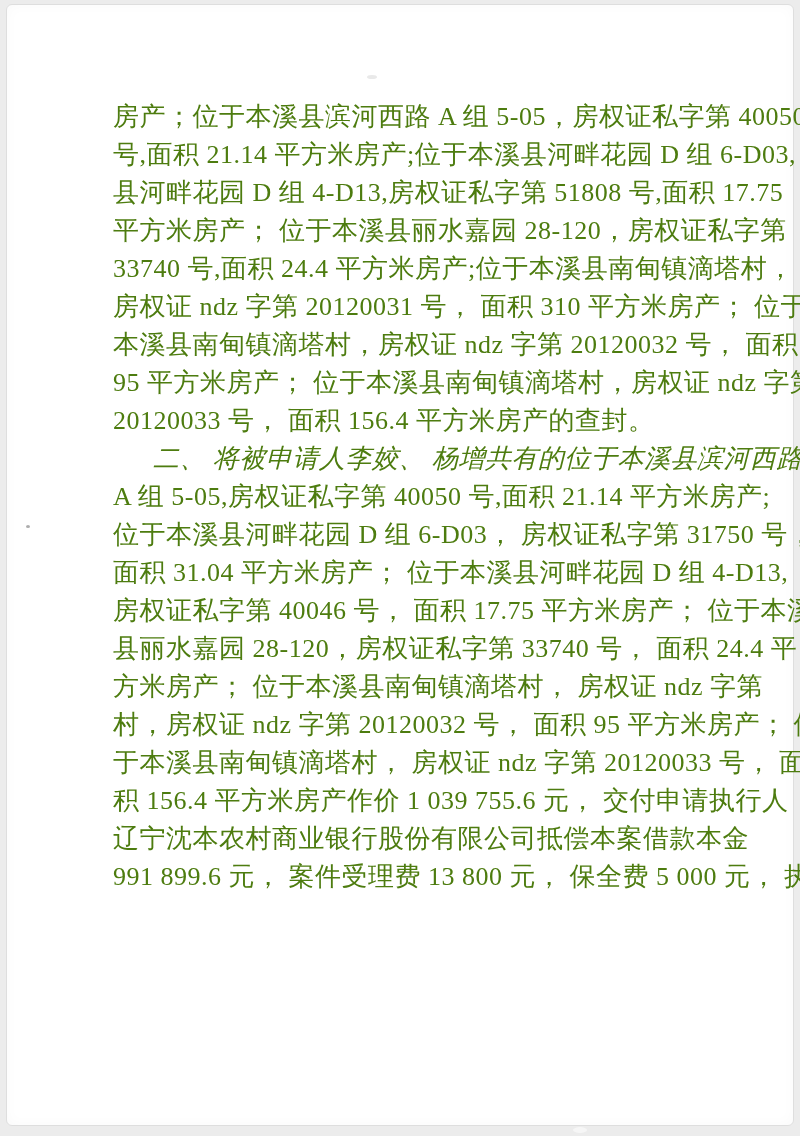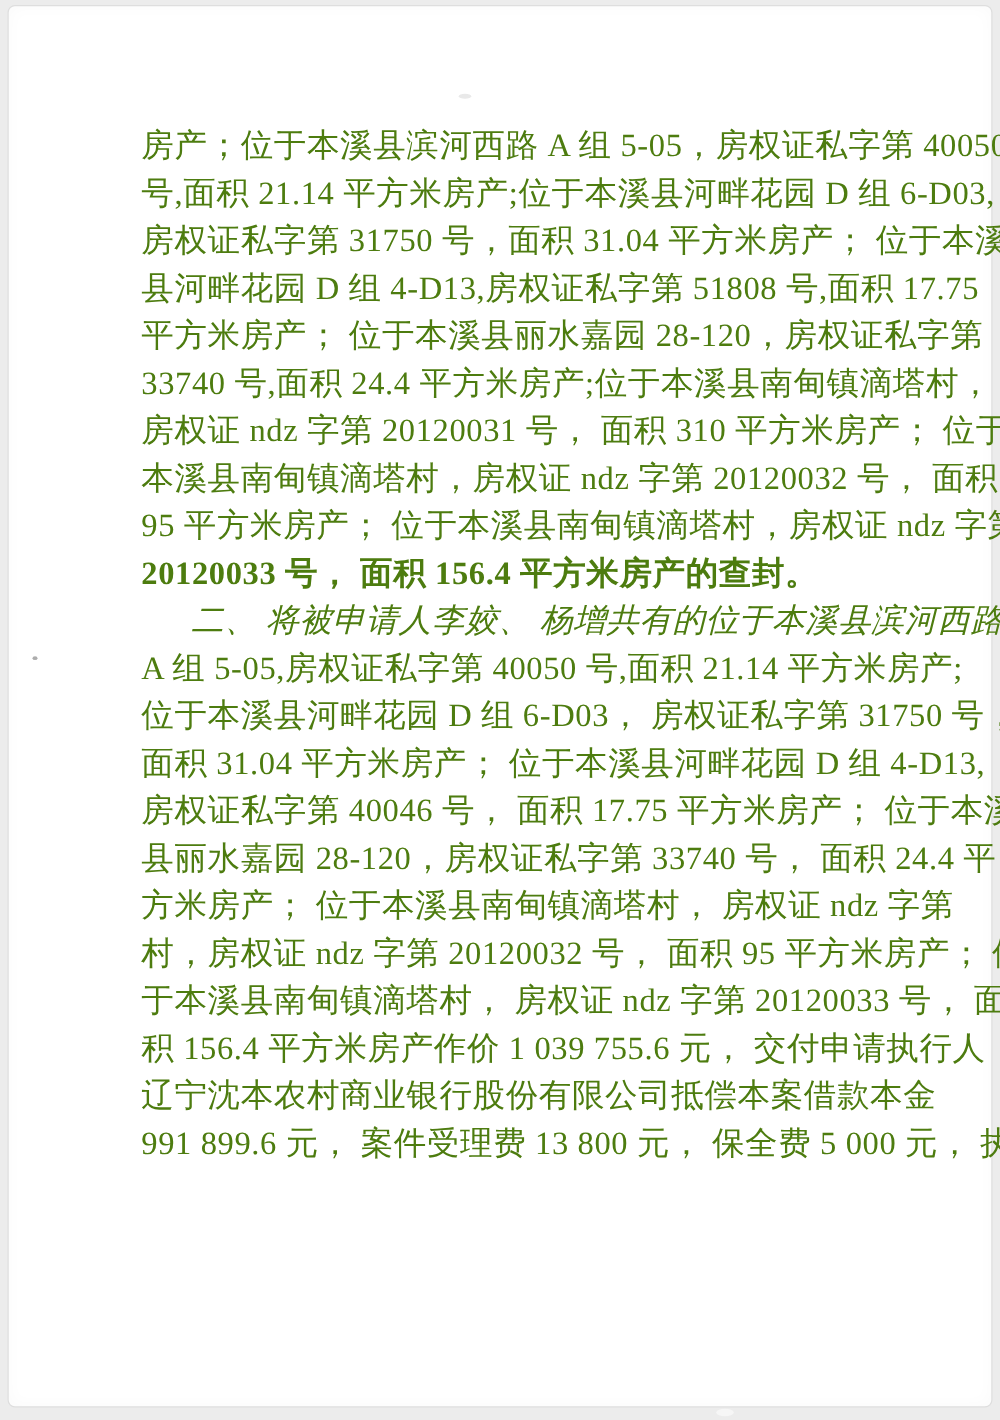--- a/index.html
+++ b/index.html
@@ -35,21 +35,20 @@
     color: #4d7c0f;
     text-align: justify;
     text-align-last: justify;
     text-justify: inter-character;
     white-space: nowrap;
     letter-spacing: 0.5px;
   }
   .line.para-end {
     text-align: left;
     text-align-last: left;
-    font-weight: bold;
   }
   .line.indent {
     text-indent: 40px;
     font-style: italic;
   }
   .speck {
     position: absolute;
     border-radius: 50%;
   }
   .speck1 {
@@ -75,21 +74,20 @@
     background: #f6f6f6;
   }
 </style>
 </head>
 <body>
 
 <div class="paper">
   <div class="textblock">
     <div class="line">房产；位于本溪县滨河西路 A 组 5-05，房权证私字第 40050</div>
     <div class="line">号,面积 21.14 平方米房产;位于本溪县河畔花园 D 组 6-D03,</div>
-    <div class="line">房权证私字第 31750 号，面积 31.04 平方米房产； 位于本溪</div>
     <div class="line">县河畔花园 D 组 4-D13,房权证私字第 51808 号,面积 17.75</div>
     <div class="line">平方米房产； 位于本溪县丽水嘉园 28-120，房权证私字第</div>
     <div class="line">33740 号,面积 24.4 平方米房产;位于本溪县南甸镇滴塔村，</div>
     <div class="line">房权证 ndz 字第 20120031 号， 面积 310 平方米房产； 位于</div>
     <div class="line">本溪县南甸镇滴塔村，房权证 ndz 字第 20120032 号， 面积</div>
     <div class="line">95 平方米房产； 位于本溪县南甸镇滴塔村，房权证 ndz 字第</div>
     <div class="line para-end">20120033 号， 面积 156.4 平方米房产的查封。</div>
     <div class="line indent">二、 将被申请人李姣、 杨增共有的位于本溪县滨河西路</div>
     <div class="line">A 组 5-05,房权证私字第 40050 号,面积 21.14 平方米房产;</div>
     <div class="line">位于本溪县河畔花园 D 组 6-D03， 房权证私字第 31750 号，</div>

